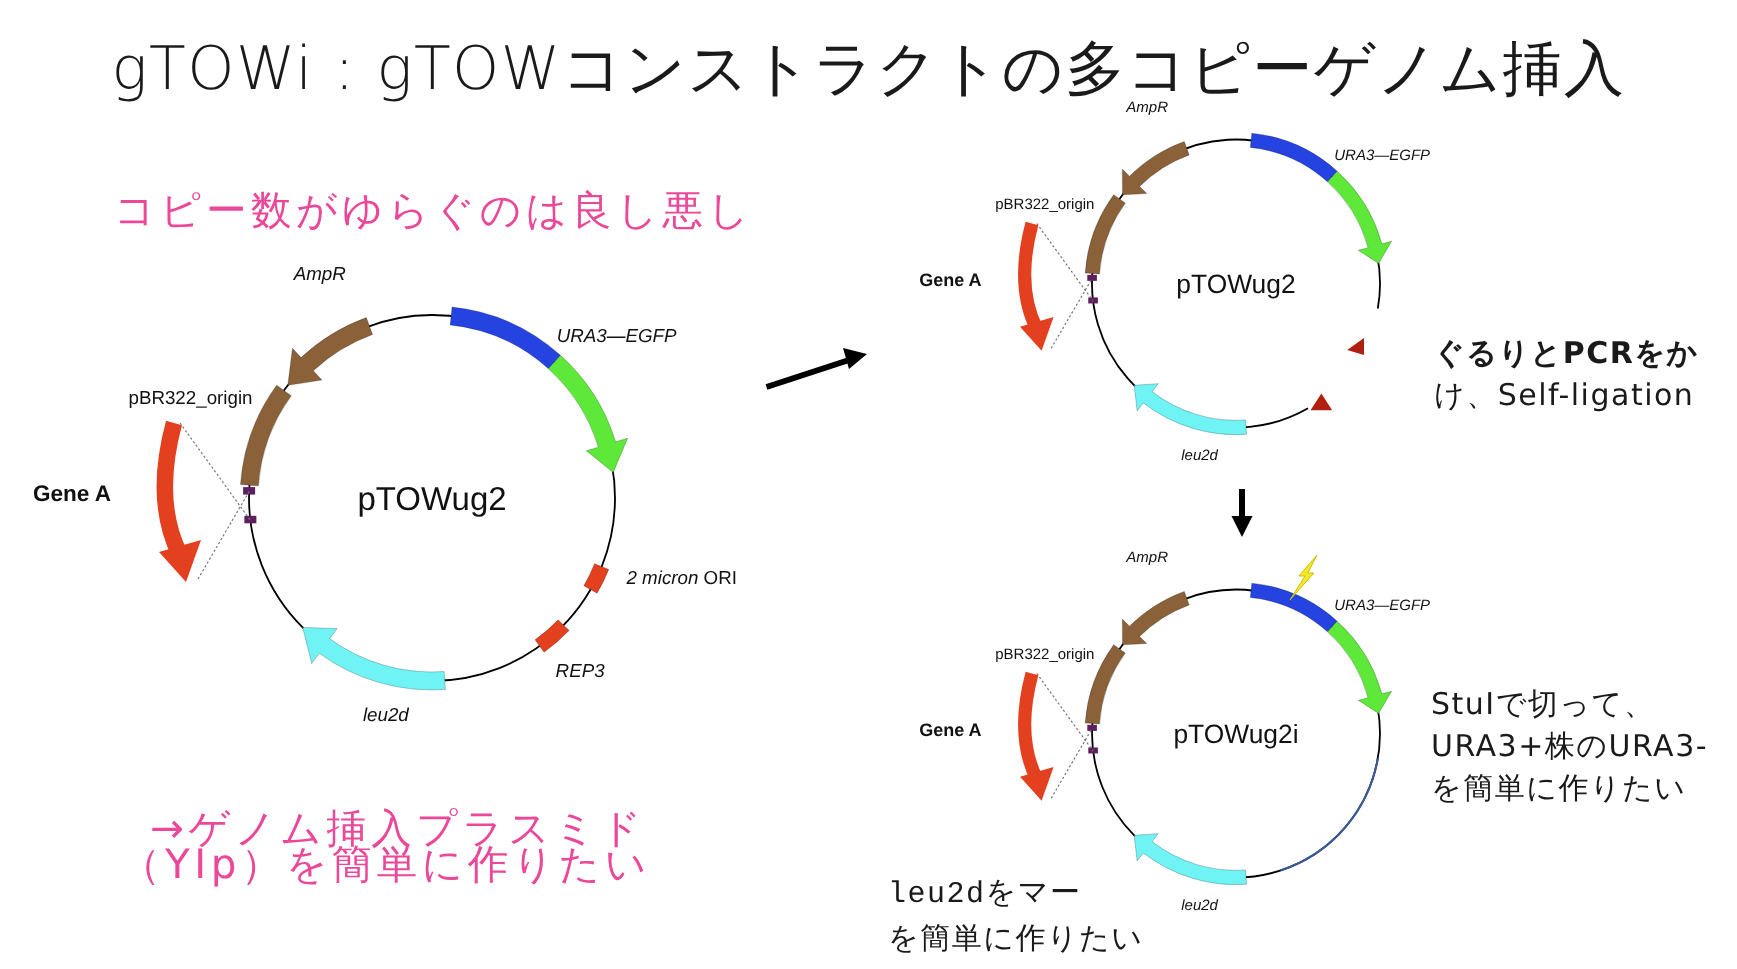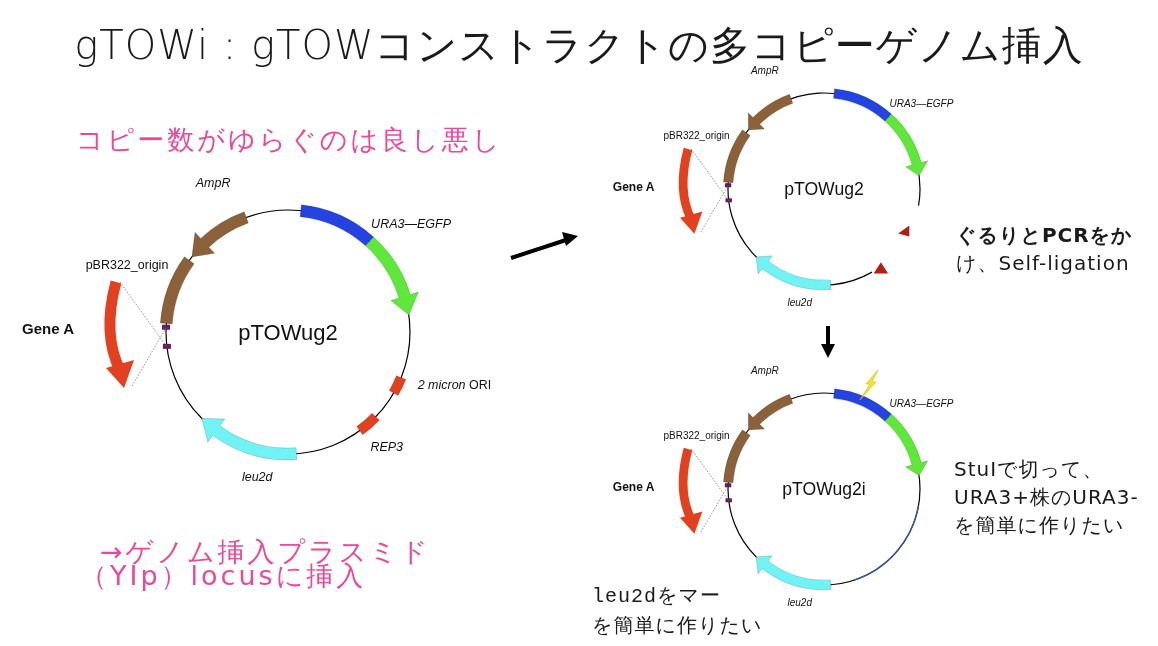--- a/index.html
+++ b/index.html
@@ -11,21 +11,21 @@
   .jpm { font-size: 20px; color: #1a1a1a; line-height: 26px; letter-spacing: 1px; }
   svg text { font-family: "Liberation Sans", sans-serif; }
   #diagram { position: absolute; left: 0; top: 0; }
 </style>
 </head>
 <body>
 
 <div class="abs title">gTOWi : gTOWコンストラクトの多コピーゲノム挿入</div>
 <div class="abs jp" style="left:76px; top:122px;">コピー数がゆらぐのは良し悪し</div>
 <div class="abs jp" style="left:100px; top:534px;">→ゲノム挿入プラスミド</div>
-<div class="abs jp" style="left:80px; top:558px;">（YIp）locusに挿入</div>
+<div class="abs jp" style="left:80px; top:558px;">（YIp）を簡単に作りたい</div>
 
 <div class="abs jpm" style="left:956px; top:222px;font-weight:bold;">ぐるりとPCRをか</div>
 <div class="abs jpm" style="left:956px; top:250px;">け、Self-ligation</div>
 
 <div class="abs jpm" style="left:954px; top:456px;">StuIで切って、</div>
 <div class="abs jpm" style="left:954px; top:484px;">URA3+株のURA3-</div>
 <div class="abs jpm" style="left:954px; top:512px;">を簡単に作りたい</div>
 
 <div class="abs jpm" style="left:592px; top:584px;font-family:Liberation Mono, monospace;">leu2dをマー</div>
 <div class="abs jpm" style="left:592px; top:612px;">を簡単に作りたい</div>

